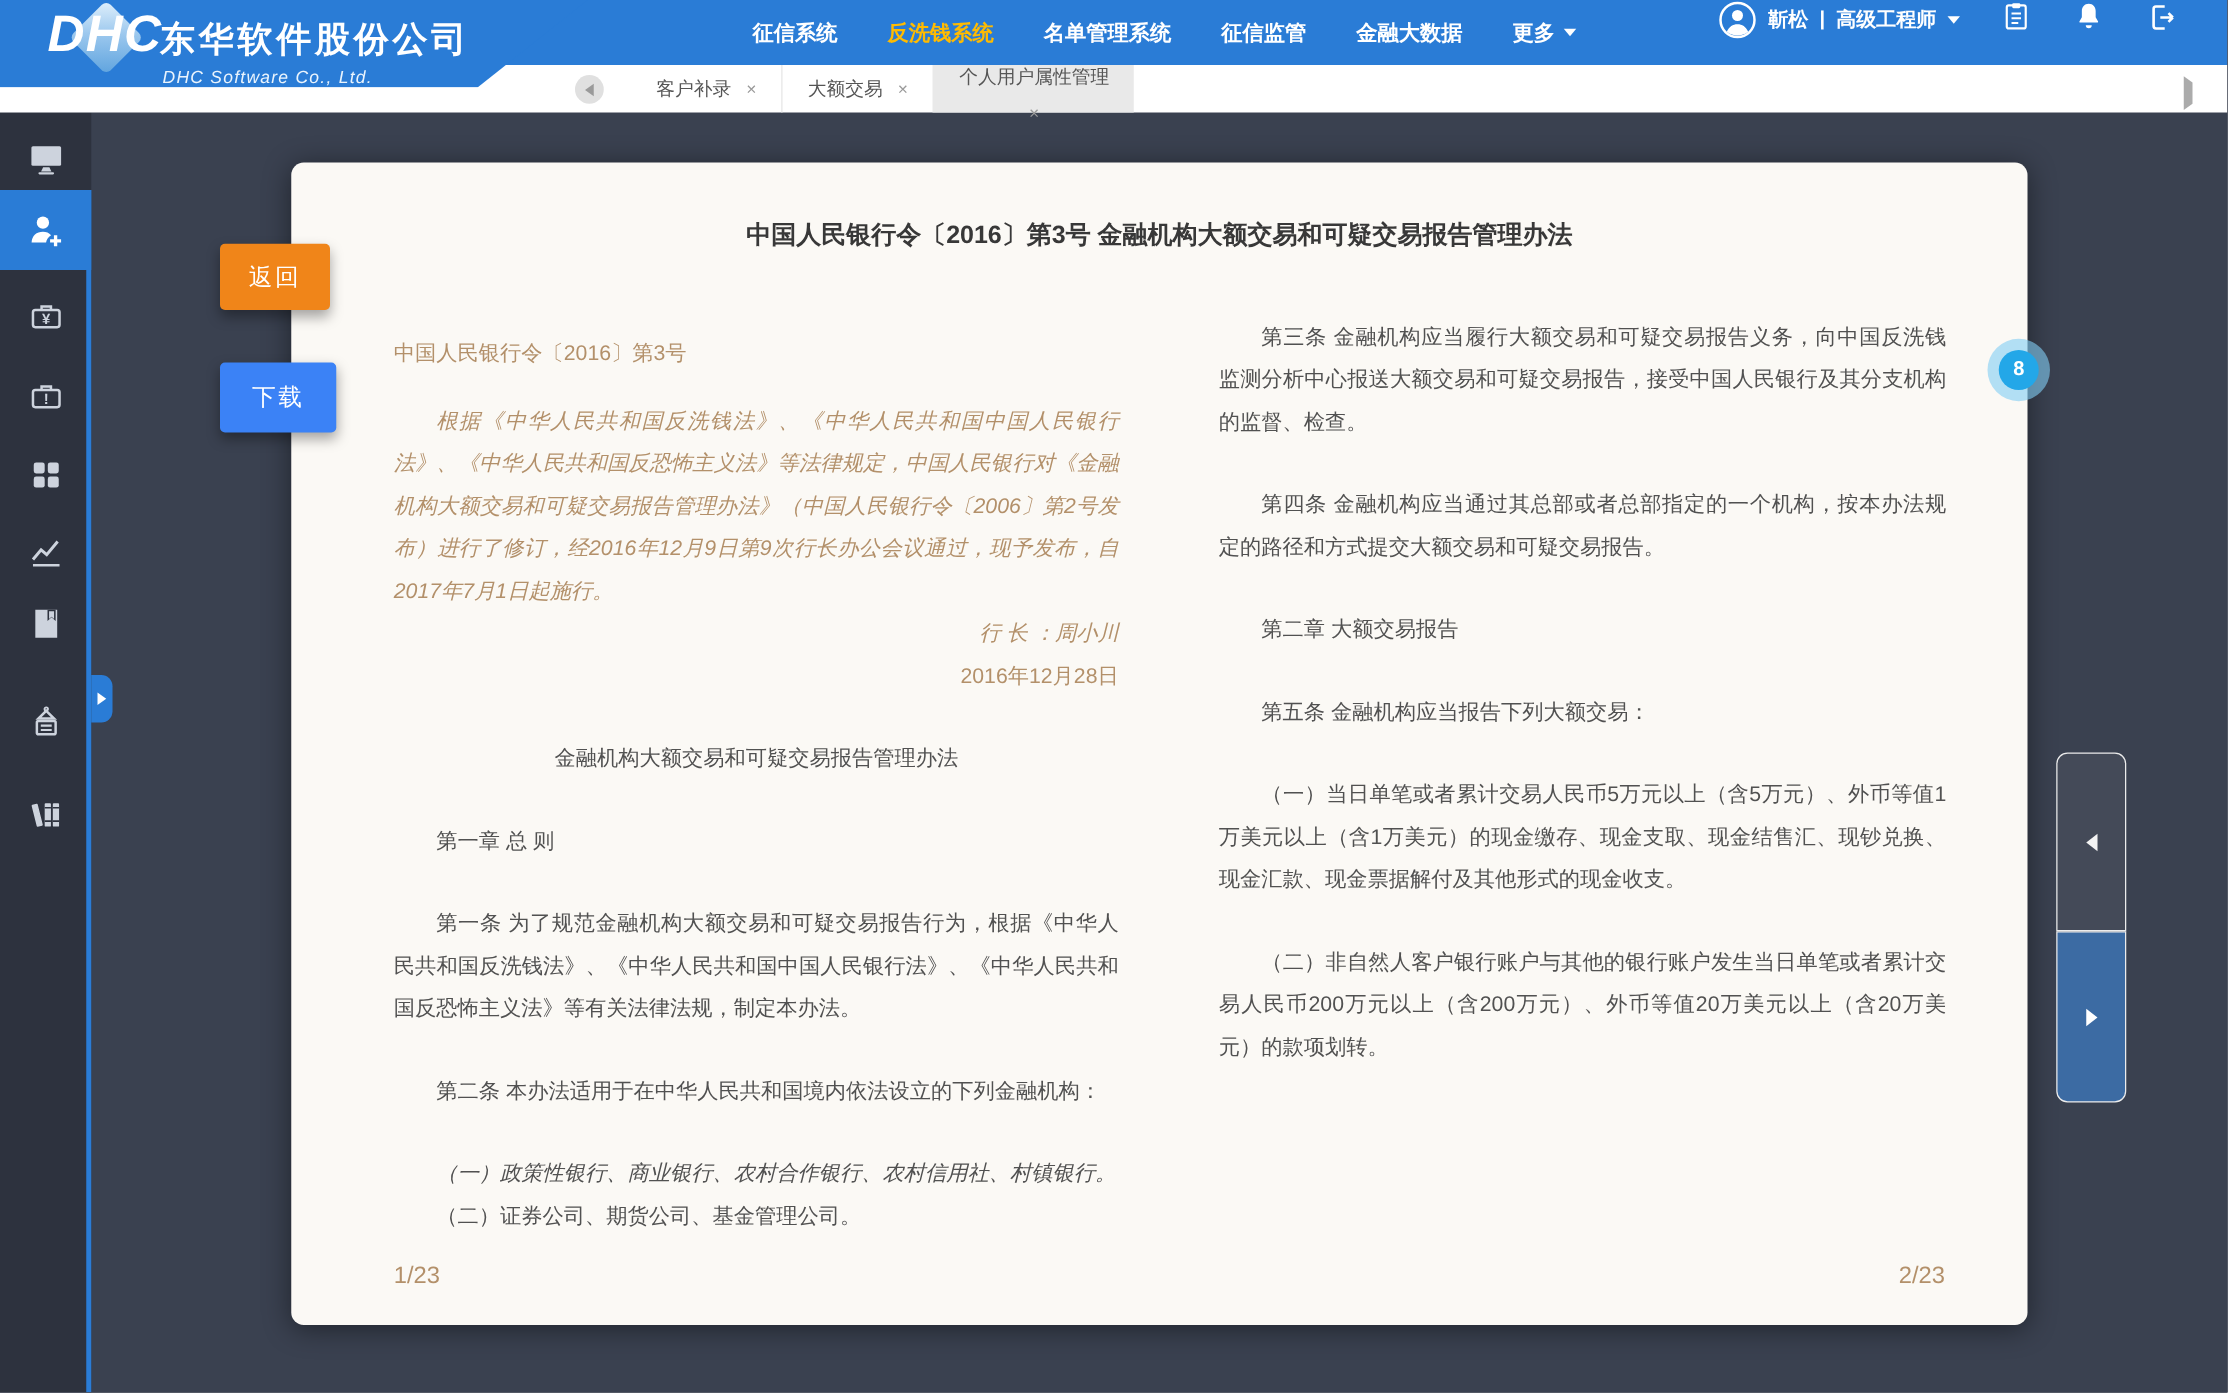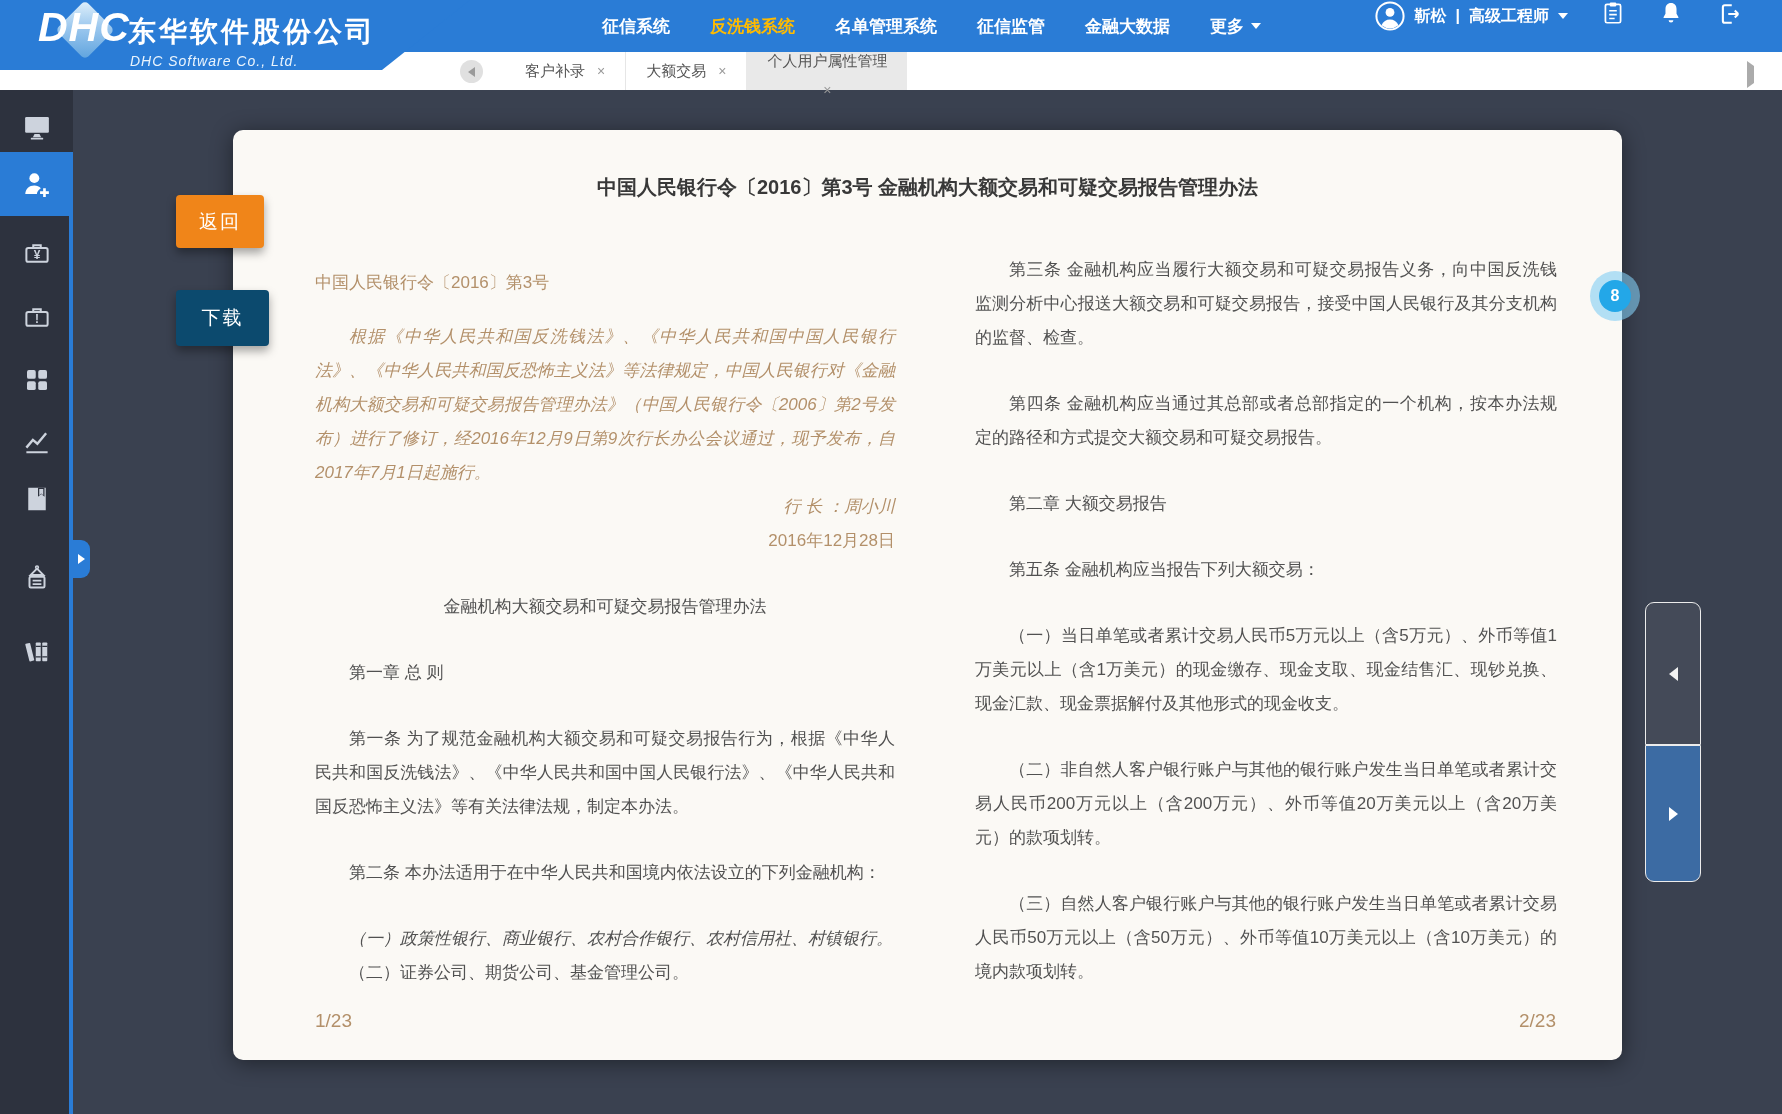--- a/index.html
+++ b/index.html
@@ -49,21 +49,21 @@
   .side-item.active{height:64px;background:#2a7cd6;}
   .side-item svg{display:block;}
   .handle{position:absolute;left:73px;top:540px;width:17px;height:38px;background:#2a7cd6;
        border-radius:0 9px 9px 0;display:flex;align-items:center;justify-content:center;cursor:pointer;z-index:12;}
   .handle .tri{width:0;height:0;border-top:5px solid transparent;border-bottom:5px solid transparent;border-left:7px solid #fff;}
 
   
   .btn{position:absolute;border:none;border-radius:4px;color:#fff;font-size:19px;letter-spacing:2px;
        font-family:inherit;cursor:pointer;z-index:15;box-shadow:0 5px 10px rgba(0,0,0,.35);}
   .btn-back{left:176px;top:195px;width:88px;height:53px;background:#f08519;}
-  .btn-download{left:176px;top:290px;width:93px;height:56px;background:#0c4a6e;}
+  .btn-download{left:176px;top:290px;width:93px;height:56px;background:#3b82f6;}
 
   
   .doc{position:absolute;left:233px;top:130px;width:1389px;height:930px;background:#fbf9f5;
        border-radius:10px;box-shadow:0 3px 22px rgba(0,0,0,.45);z-index:5;}
   .doc-title{position:absolute;left:0;right:0;top:44px;text-align:center;font-size:20px;font-weight:bold;color:#383838;}
   .col{position:absolute;width:580px;font-size:17px;line-height:34px;color:#515151;text-align:justify;}
   .col-left{left:82px;top:136px;}
   .col-right{left:742px;top:123px;width:582px;}
   .col p{margin:0 0 32px;text-indent:2em;}
   .tan{color:#b3906a;}
@@ -273,21 +273,20 @@
       <p>（二）证券公司、期货公司、基金管理公司。</p>
     </div>
 
     <div class="col col-right">
       <p>第三条  金融机构应当履行大额交易和可疑交易报告义务，向中国反洗钱监测分析中心报送大额交易和可疑交易报告，接受中国人民银行及其分支机构的监督、检查。</p>
       <p>第四条  金融机构应当通过其总部或者总部指定的一个机构，按本办法规定的路径和方式提交大额交易和可疑交易报告。</p>
       <p>第二章 大额交易报告</p>
       <p>第五条  金融机构应当报告下列大额交易：</p>
       <p>（一）当日单笔或者累计交易人民币5万元以上（含5万元）、外币等值1万美元以上（含1万美元）的现金缴存、现金支取、现金结售汇、现钞兑换、现金汇款、现金票据解付及其他形式的现金收支。</p>
       <p>（二）非自然人客户银行账户与其他的银行账户发生当日单笔或者累计交易人民币200万元以上（含200万元）、外币等值20万美元以上（含20万美元）的款项划转。</p>
-      <p>（三）自然人客户银行账户与其他的银行账户发生当日单笔或者累计交易人民币50万元以上（含50万元）、外币等值10万美元以上（含10万美元）的境内款项划转。</p>
     </div>
 
     <div class="pagenum l">1/23</div>
     <div class="pagenum r">2/23</div>
   </div>
 
   <button class="btn btn-back">返回</button>
   <button class="btn btn-download">下载</button>
 
   <div class="badge">

